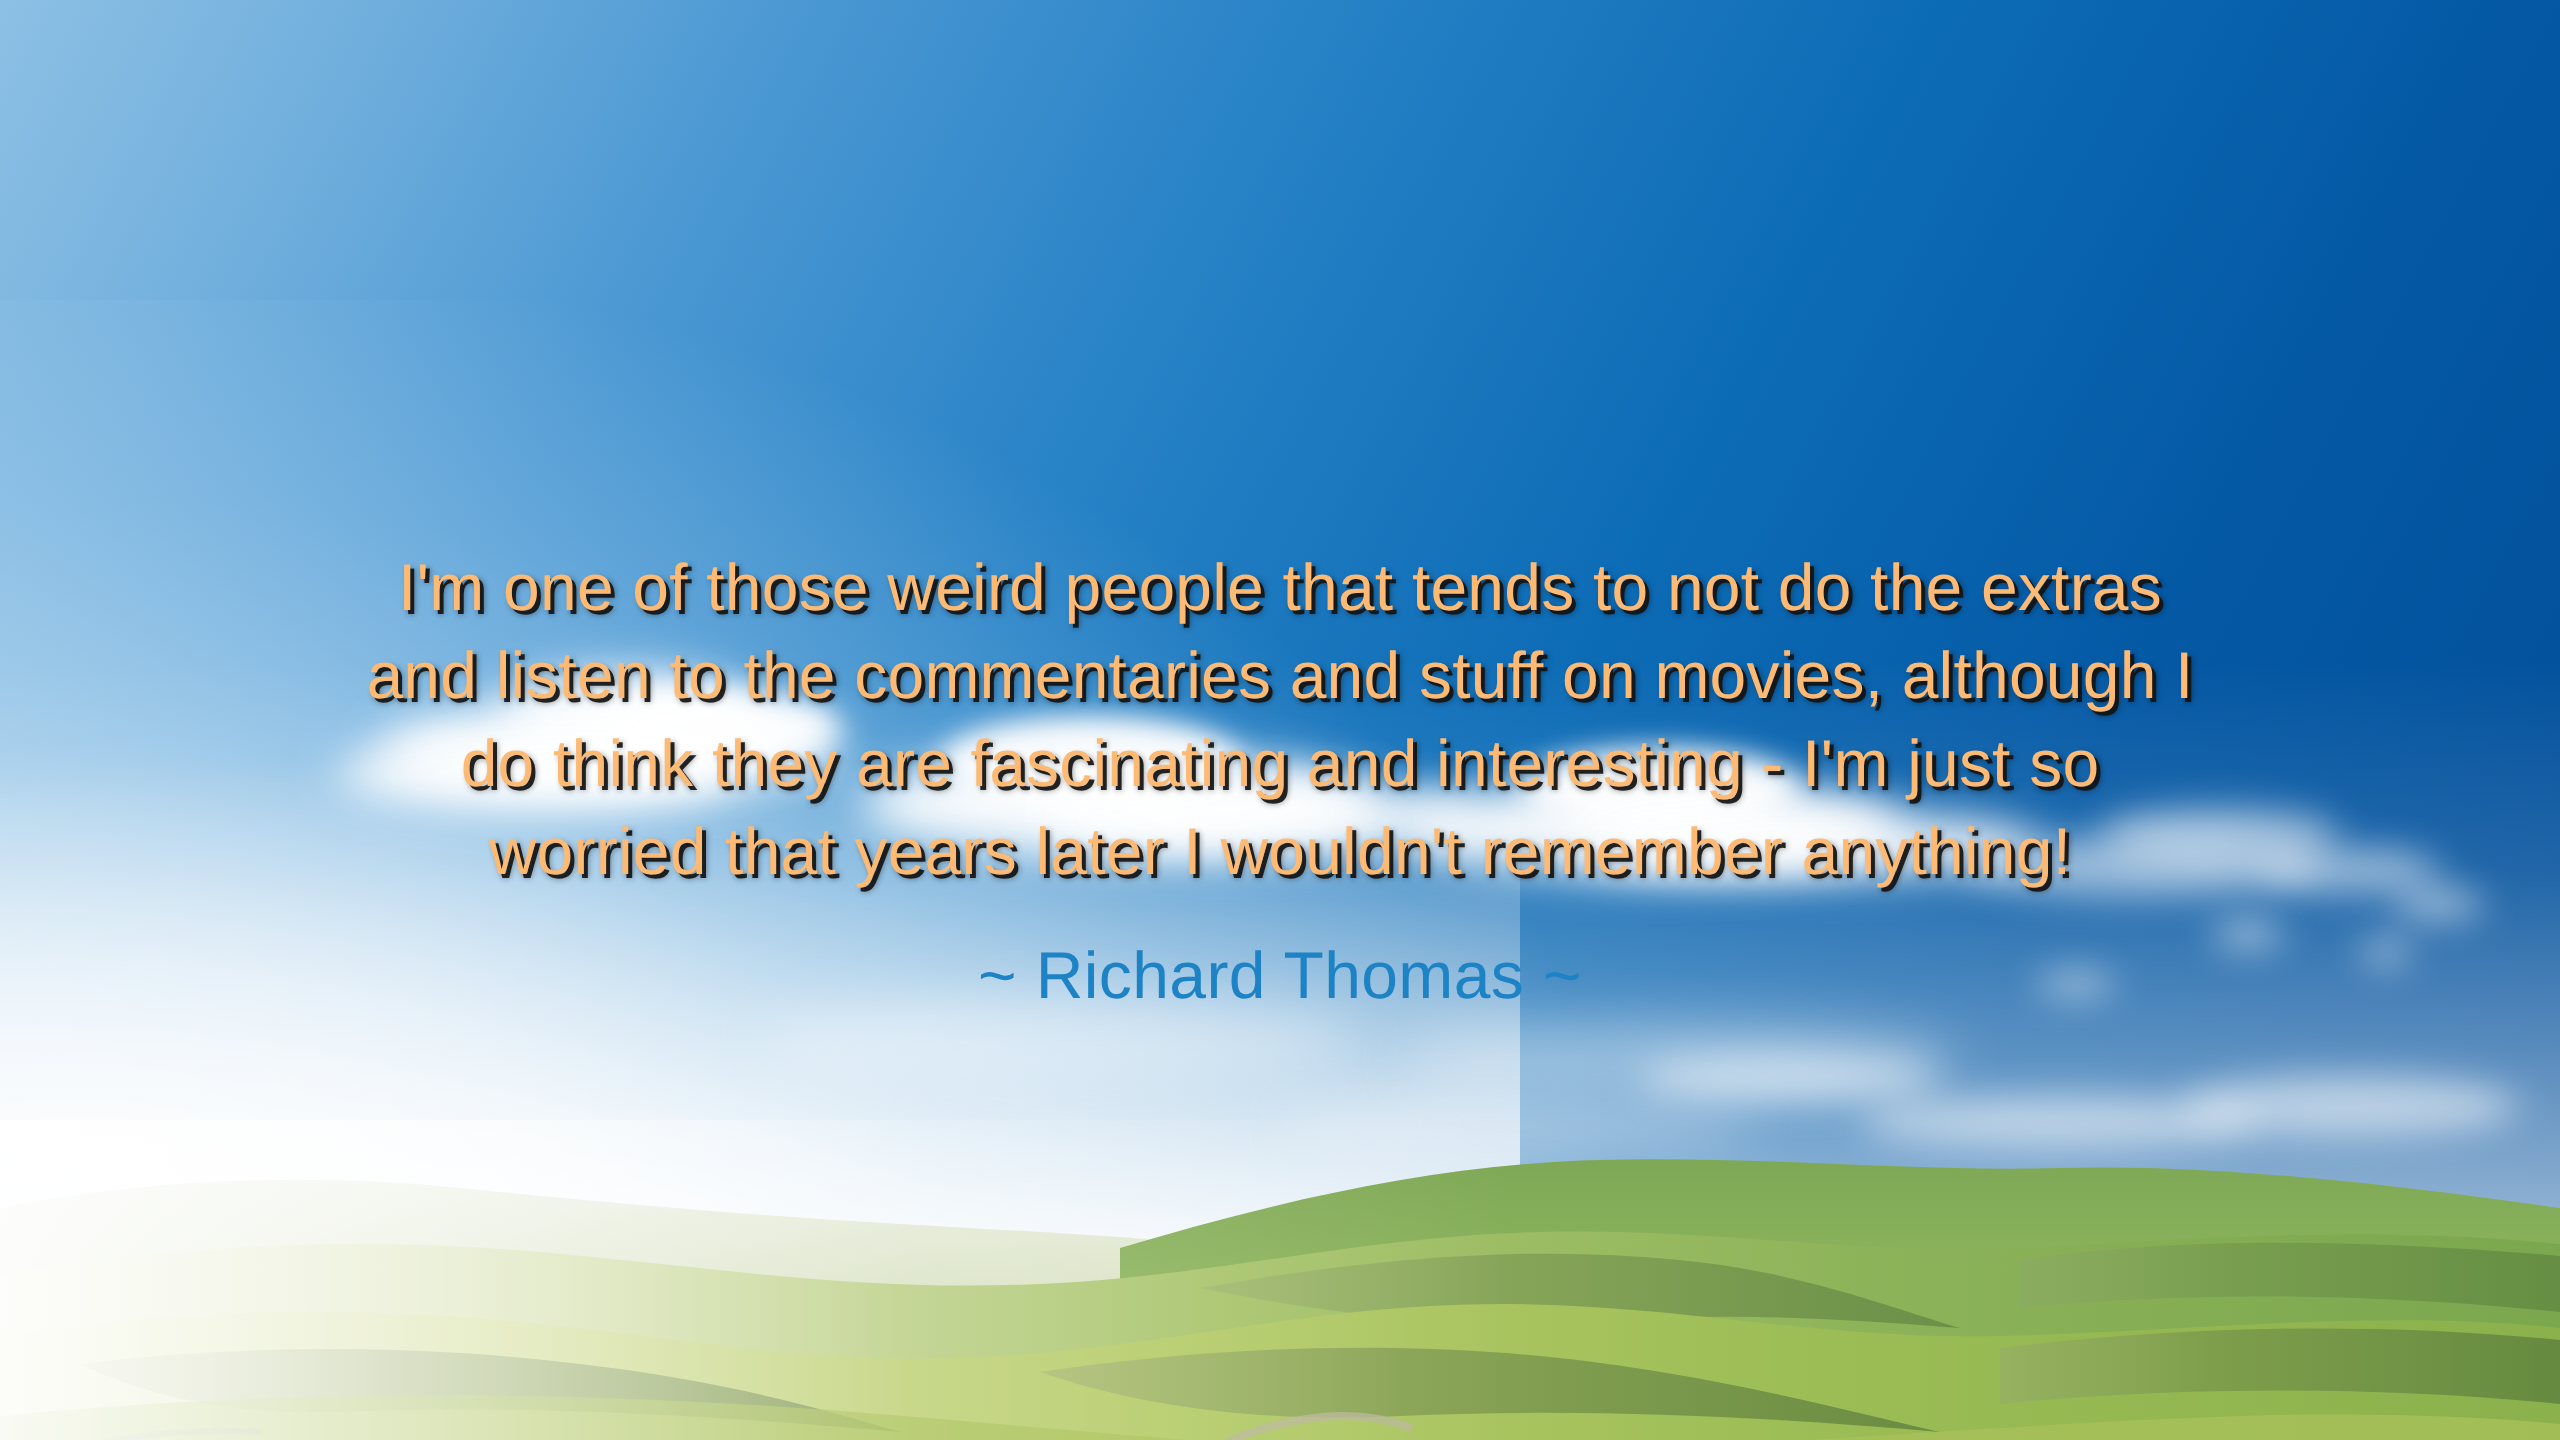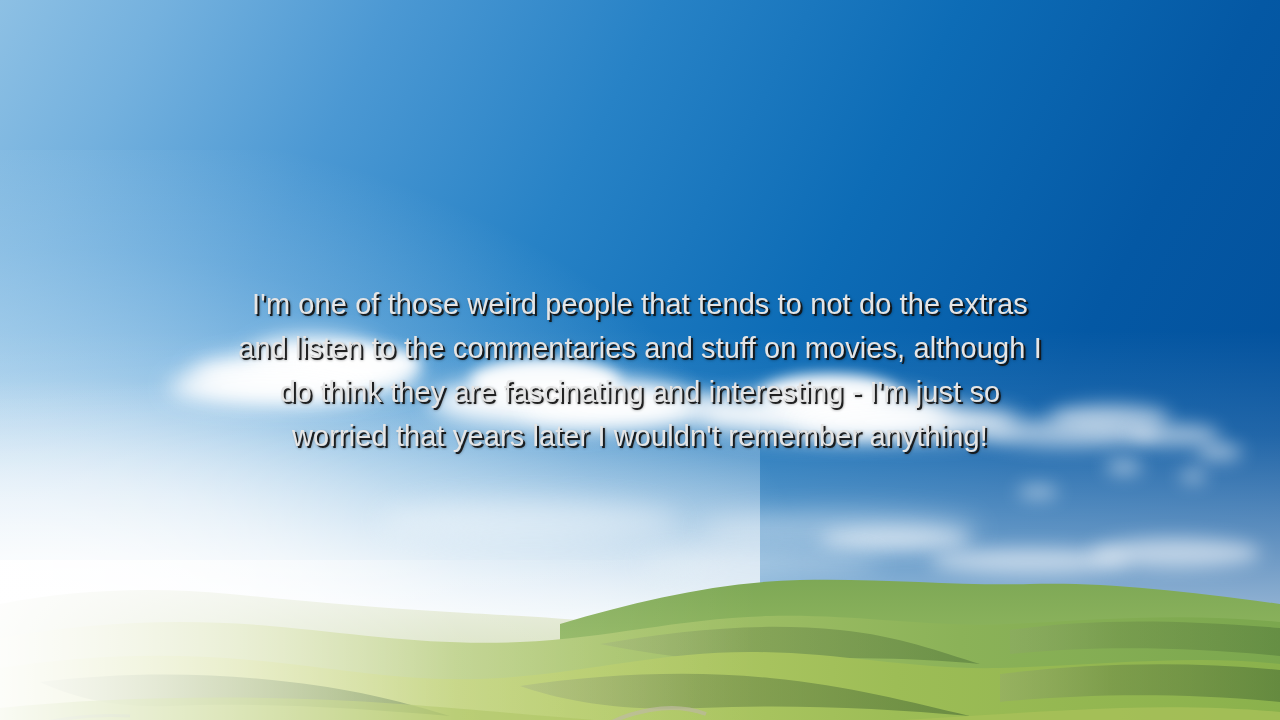--- a/index.html
+++ b/index.html
@@ -98,23 +98,23 @@
   .quote-block {
     position: absolute;
     left: 0;
     right: 0;
     top: 268px;
     text-align: center;
     padding: 0 96px;
     box-sizing: border-box;
   }
   .quote-text {
-    margin: 14px;
-    color: #e5e5e5;
-    font-size: 29px;
+    margin: 4px;
+    color: #fdba74;
+    font-size: 33px;
     line-height: 44px;
     font-weight: 400;
     letter-spacing: 0.1px;
     text-shadow:
       2px 2px 0 rgba(20,20,20,0.92),
       2px 2px 3px rgba(0,0,0,0.45);
     white-space: pre-line;
   }
   .author {
     position: absolute;
@@ -235,14 +235,17 @@
     </svg>
   </div>
 
   <div class="quote-block">
     <p class="quote-text">I'm one of those weird people that tends to not do the extras
 and listen to the commentaries and stuff on movies, although I
 do think they are fascinating and interesting - I'm just so
 worried that years later I wouldn't remember anything!</p>
   </div>
 
+  <div class="author">
+    <p class="author-text">~ Richard Thomas ~</p>
+  </div>
 
 </div>
 
 </body></html>

